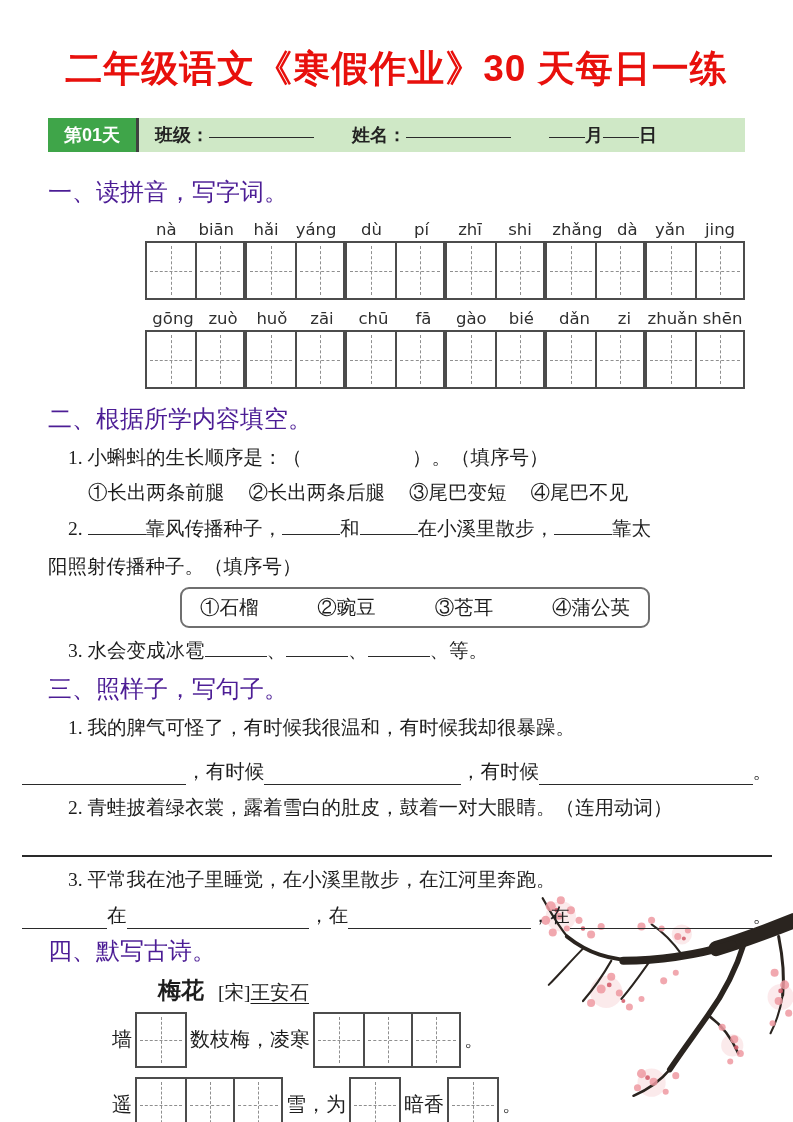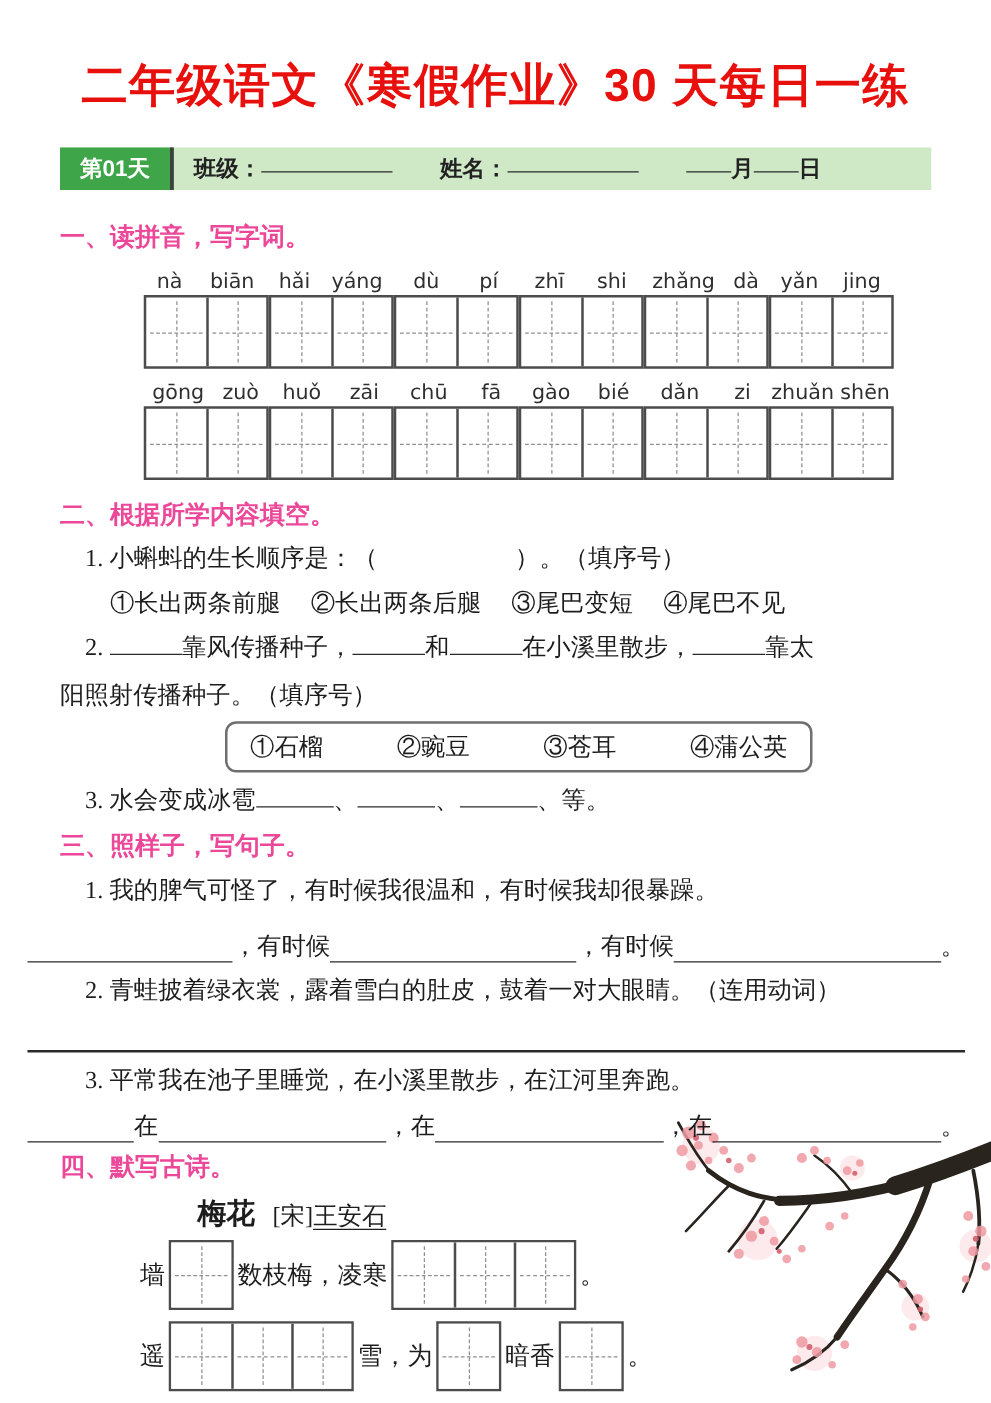--- a/index.html
+++ b/index.html
@@ -36,27 +36,27 @@
   }
   .bar-item { display:flex; align-items:center; } .sp38 { width:38px; }
 
   
   .blank { display:inline-block; border-bottom:1.6px solid #2a2a2a; height:5px; }
   .w36{width:36px;} .w58{width:58px;} .w62{width:62px;} .w105{width:105px;}
   .gap110 { display:inline-block; width:110px; }
 
   
   .sec-heading {
-    color:#ec4899; font-weight:bold; font-size:20px;
+    color:#4c1d95; font-weight:normal; font-size:24px;
     font-family:"Liberation Sans","DejaVu Sans",sans-serif;
   }
   .mt24{margin-top:24px;} .mt14{margin-top:14px;} .mt8{margin-top:8px;} .mt6{margin-top:6px;}
 
   
-  .py-row { display:flex; justify-content:center; margin-top:12px;margin-left:36px; }
+  .py-row { display:flex; justify-content:flex-end; margin-top:12px;margin-left:36px; }
   .py-row2 { margin-top:9px; }
   .py-group { width:100px; }
   .py-labels {
     display:flex; justify-content:space-around; font-size:16.5px; color:#2f2f2f;
     font-family:"DejaVu Sans","Liberation Sans",sans-serif; margin-bottom:2px;
     white-space:nowrap;
   }
   .tian-pair { display:flex; border:2px solid #4c4c4c; width:100px; }
   .tian-cell { width:48px; height:55px; position:relative; }
   .tian-cell + .tian-cell { border-left:2px solid #4c4c4c; }

